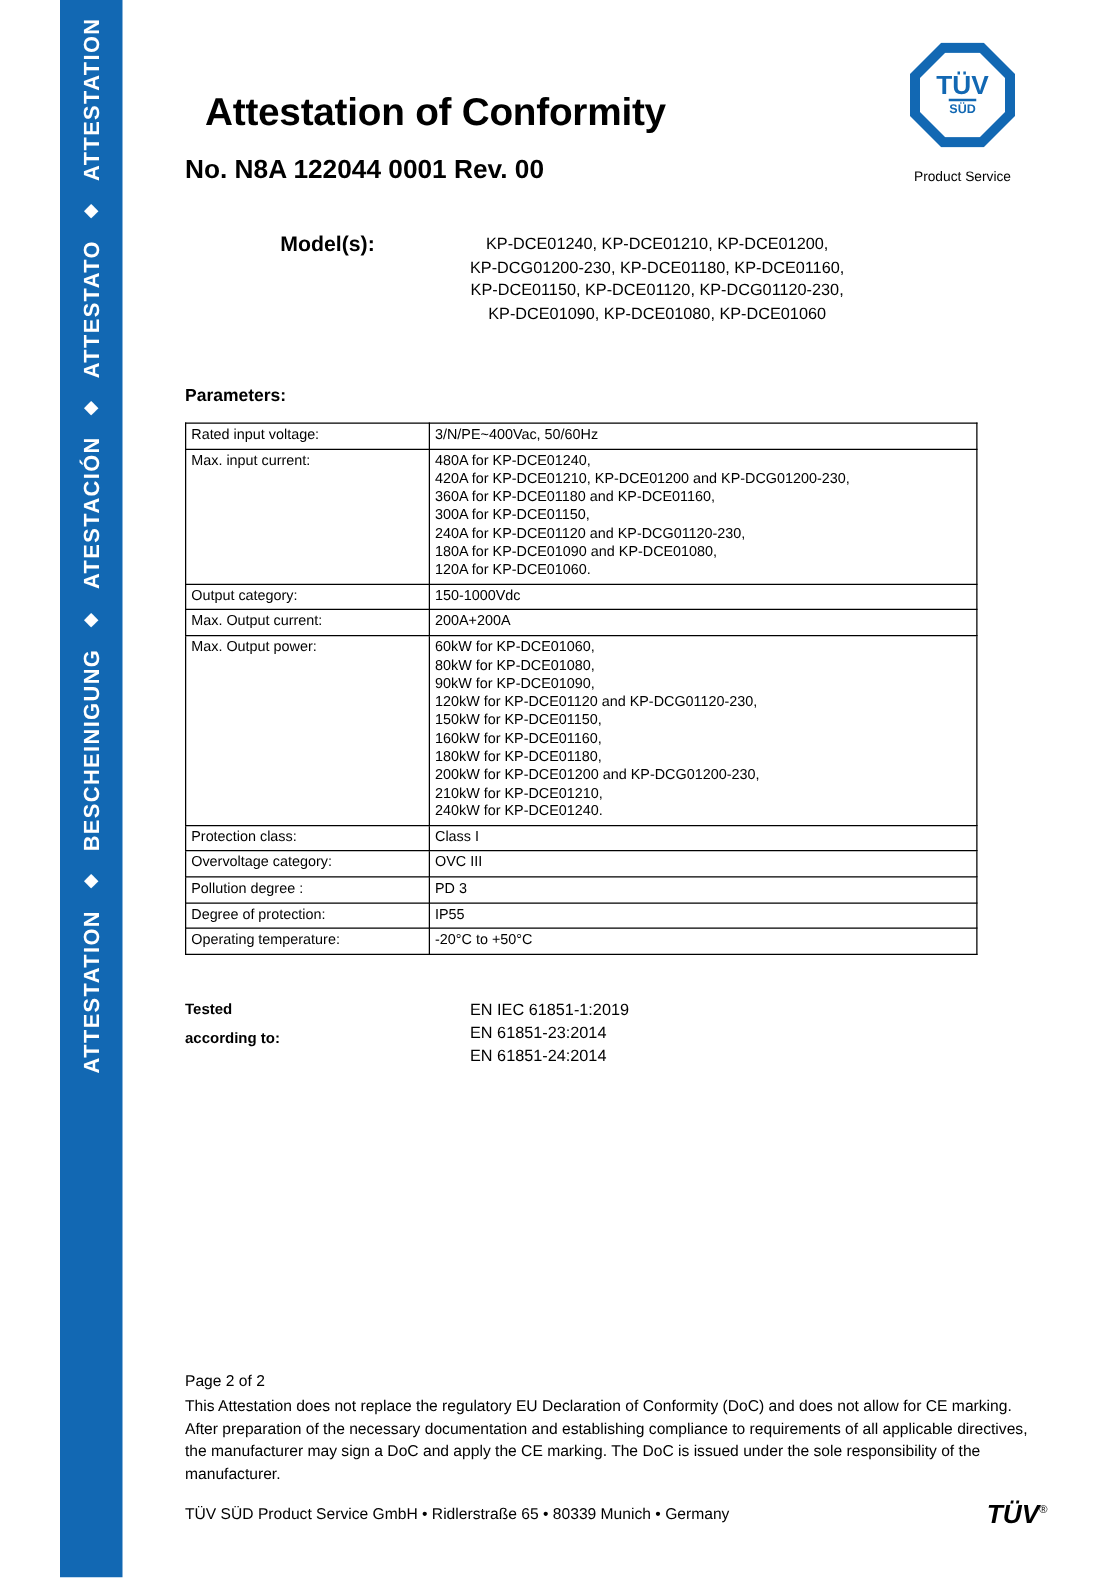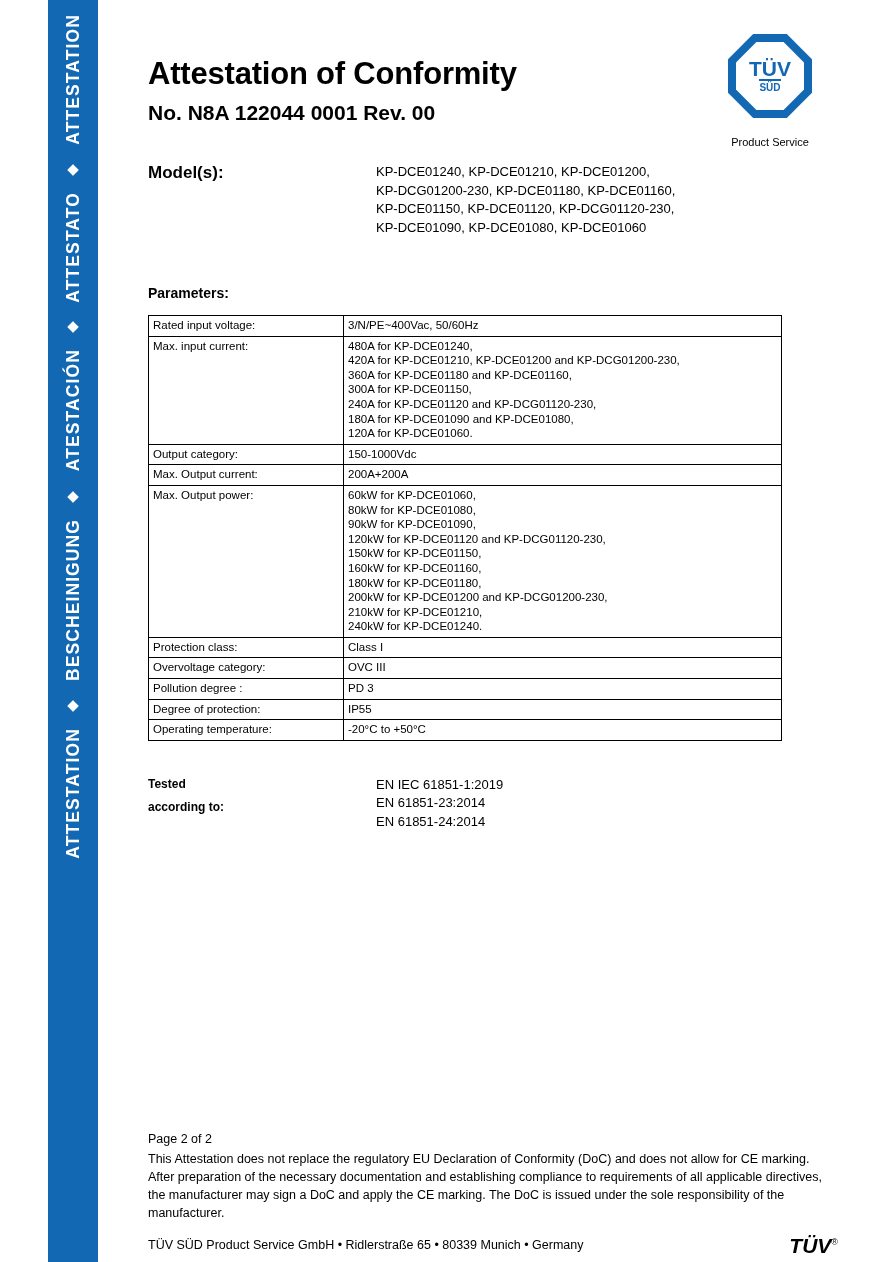--- a/index.html
+++ b/index.html
@@ -117,33 +117,34 @@
   
   .content {
     position: absolute;
     left: 148px;
     top: 0;
     width: 700px;
   }
   h1.title {
     font-size: 31px;
     font-weight: bold;
-    margin: 0;
+    margin: 16px;
     padding-top: 56px;
     letter-spacing: -0.2px;
   }
   .subtitle {
     font-size: 21px;
     font-weight: bold;
     margin-top: 9px;
   }
 
   .models-block {
     margin-top: 38px;
     display: flex;
+    text-align: center;
   }
   .label-col {
     width: 228px;
     font-size: 17px;
     font-weight: bold;
     flex: none;
   }
   .value-col {
     font-size: 13px;
     line-height: 18.5px;
@@ -190,21 +191,20 @@
     line-height: 18.5px;
     padding-top: 3px;
   }
 
   
   .footer {
     position: absolute;
     left: 148px;
     top: 1098px;
     width: 690px;
-    margin-top: 34px;
   }
   .page-num {
     font-size: 12.5px;
     margin-bottom: 4px;
   }
   .disclaimer {
     font-size: 12.5px;
     line-height: 18px;
   }
   .address {

